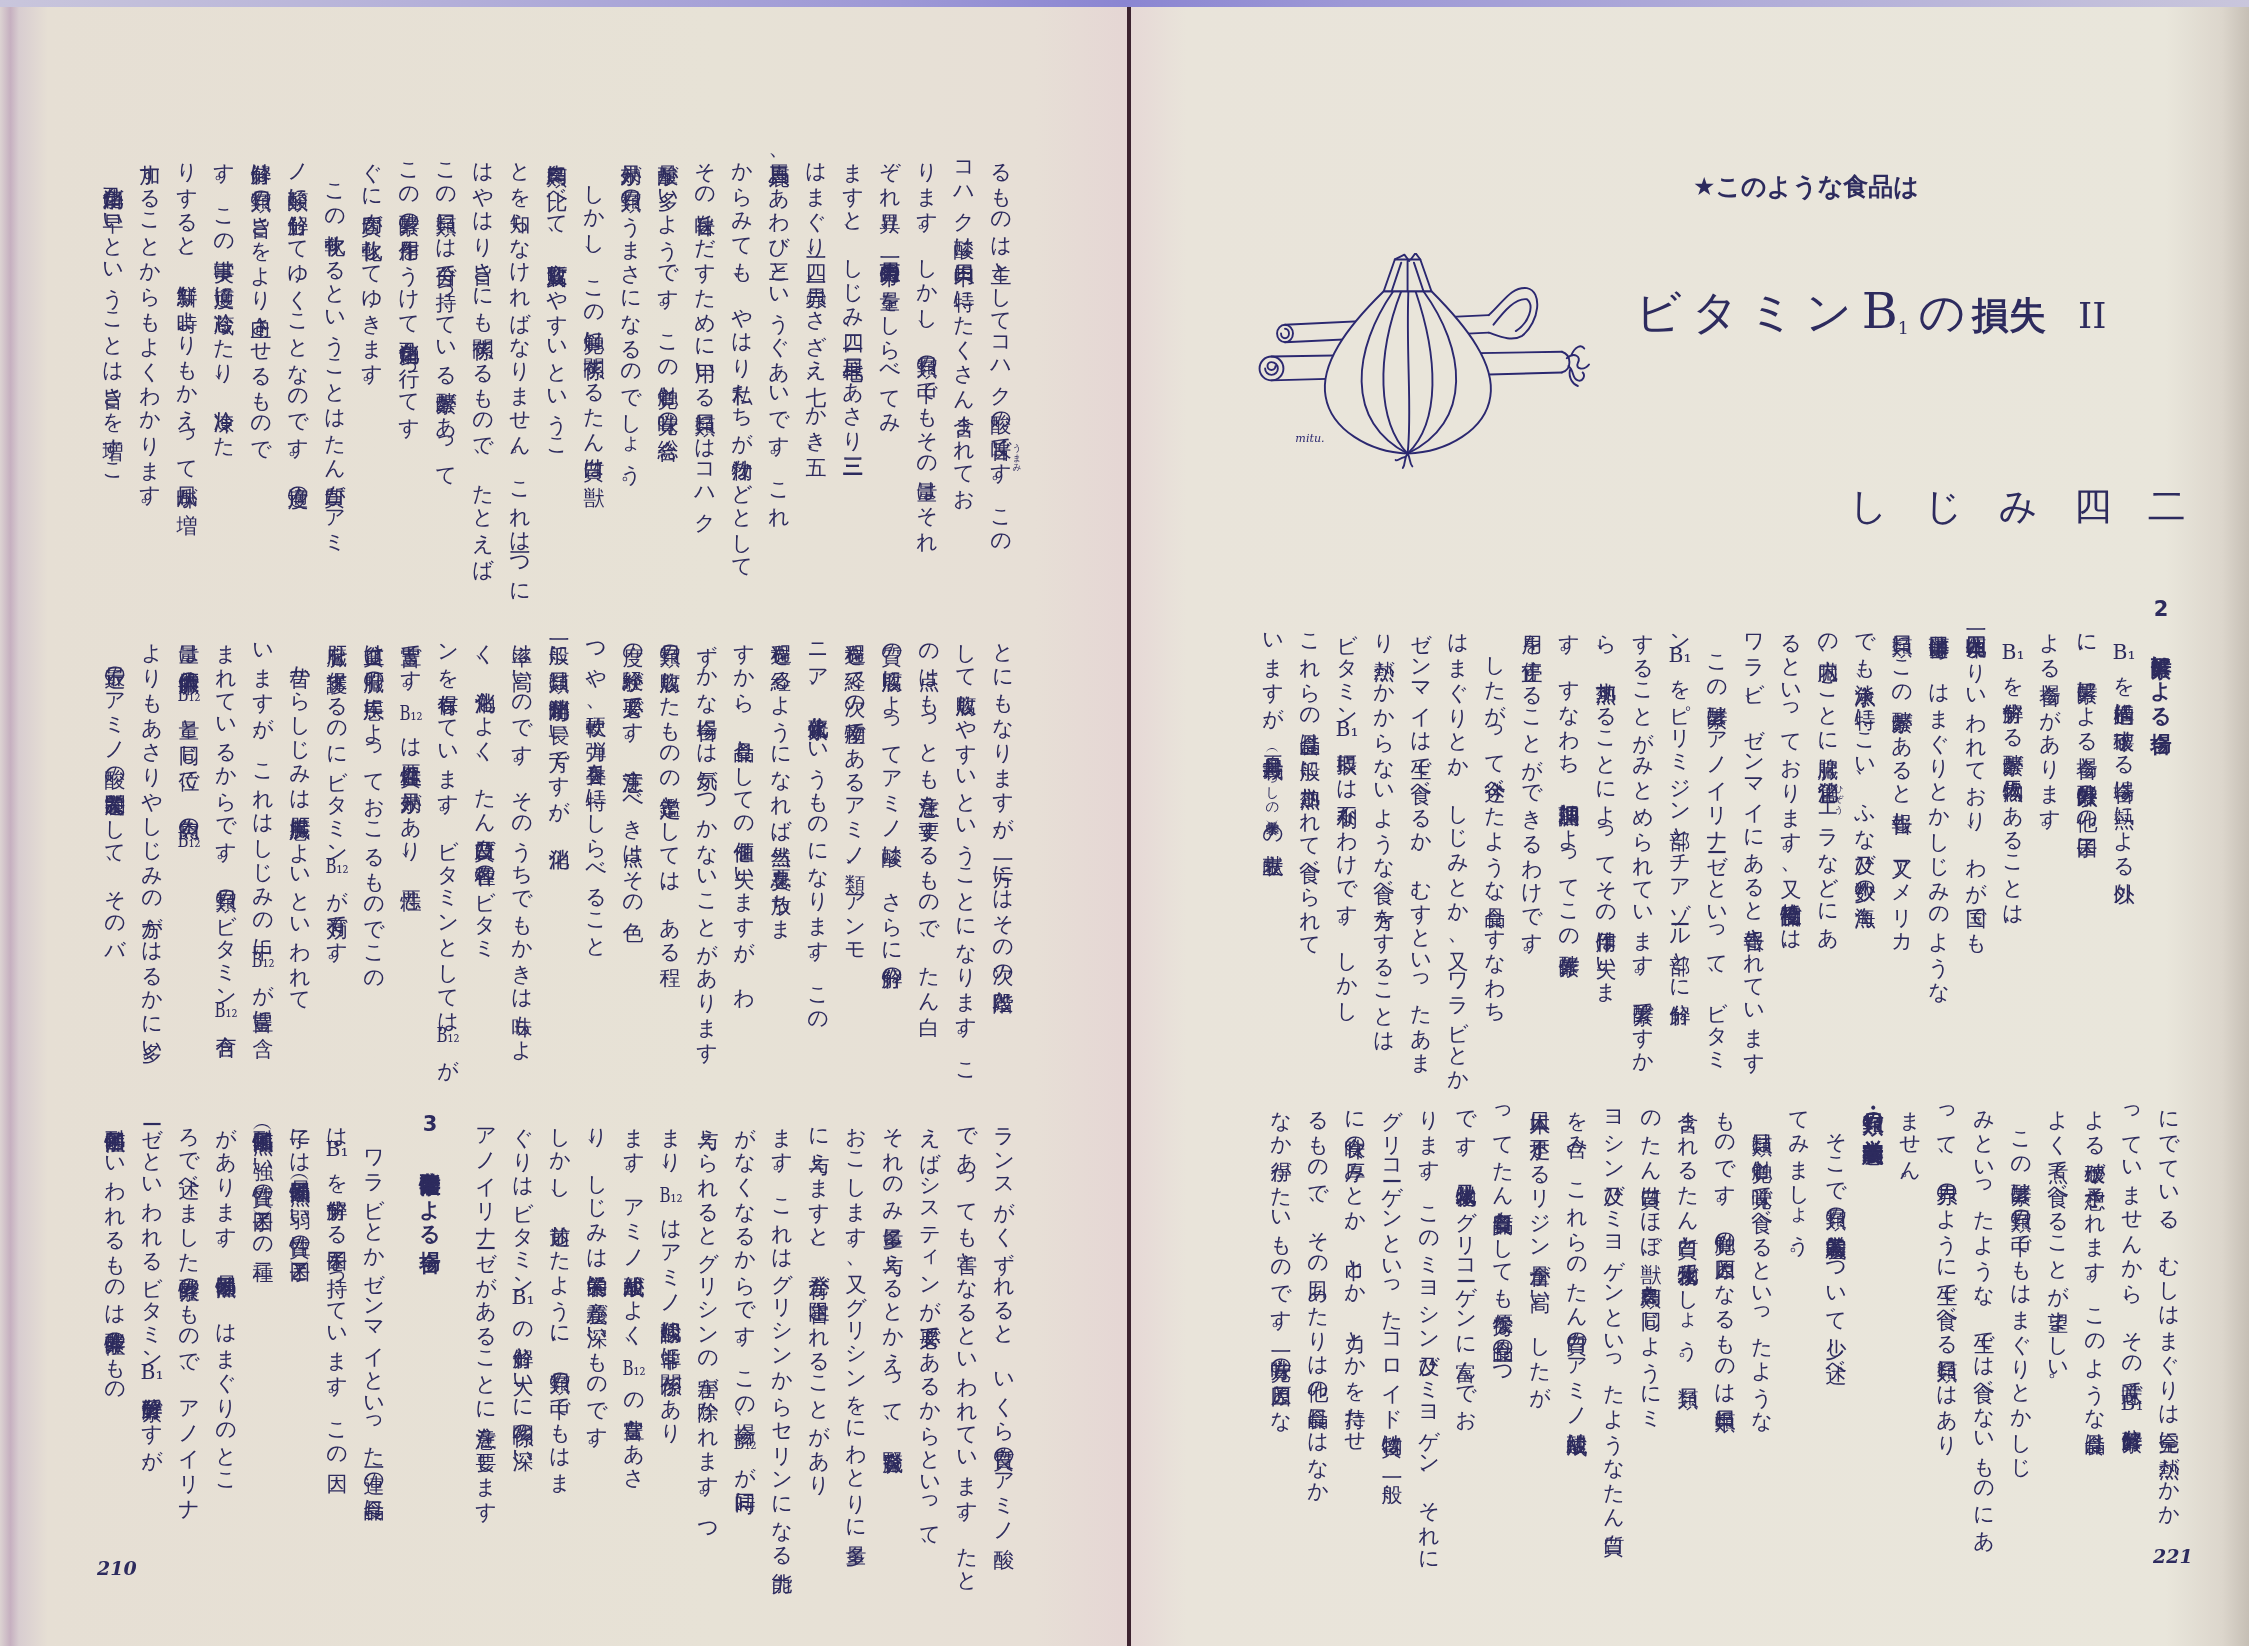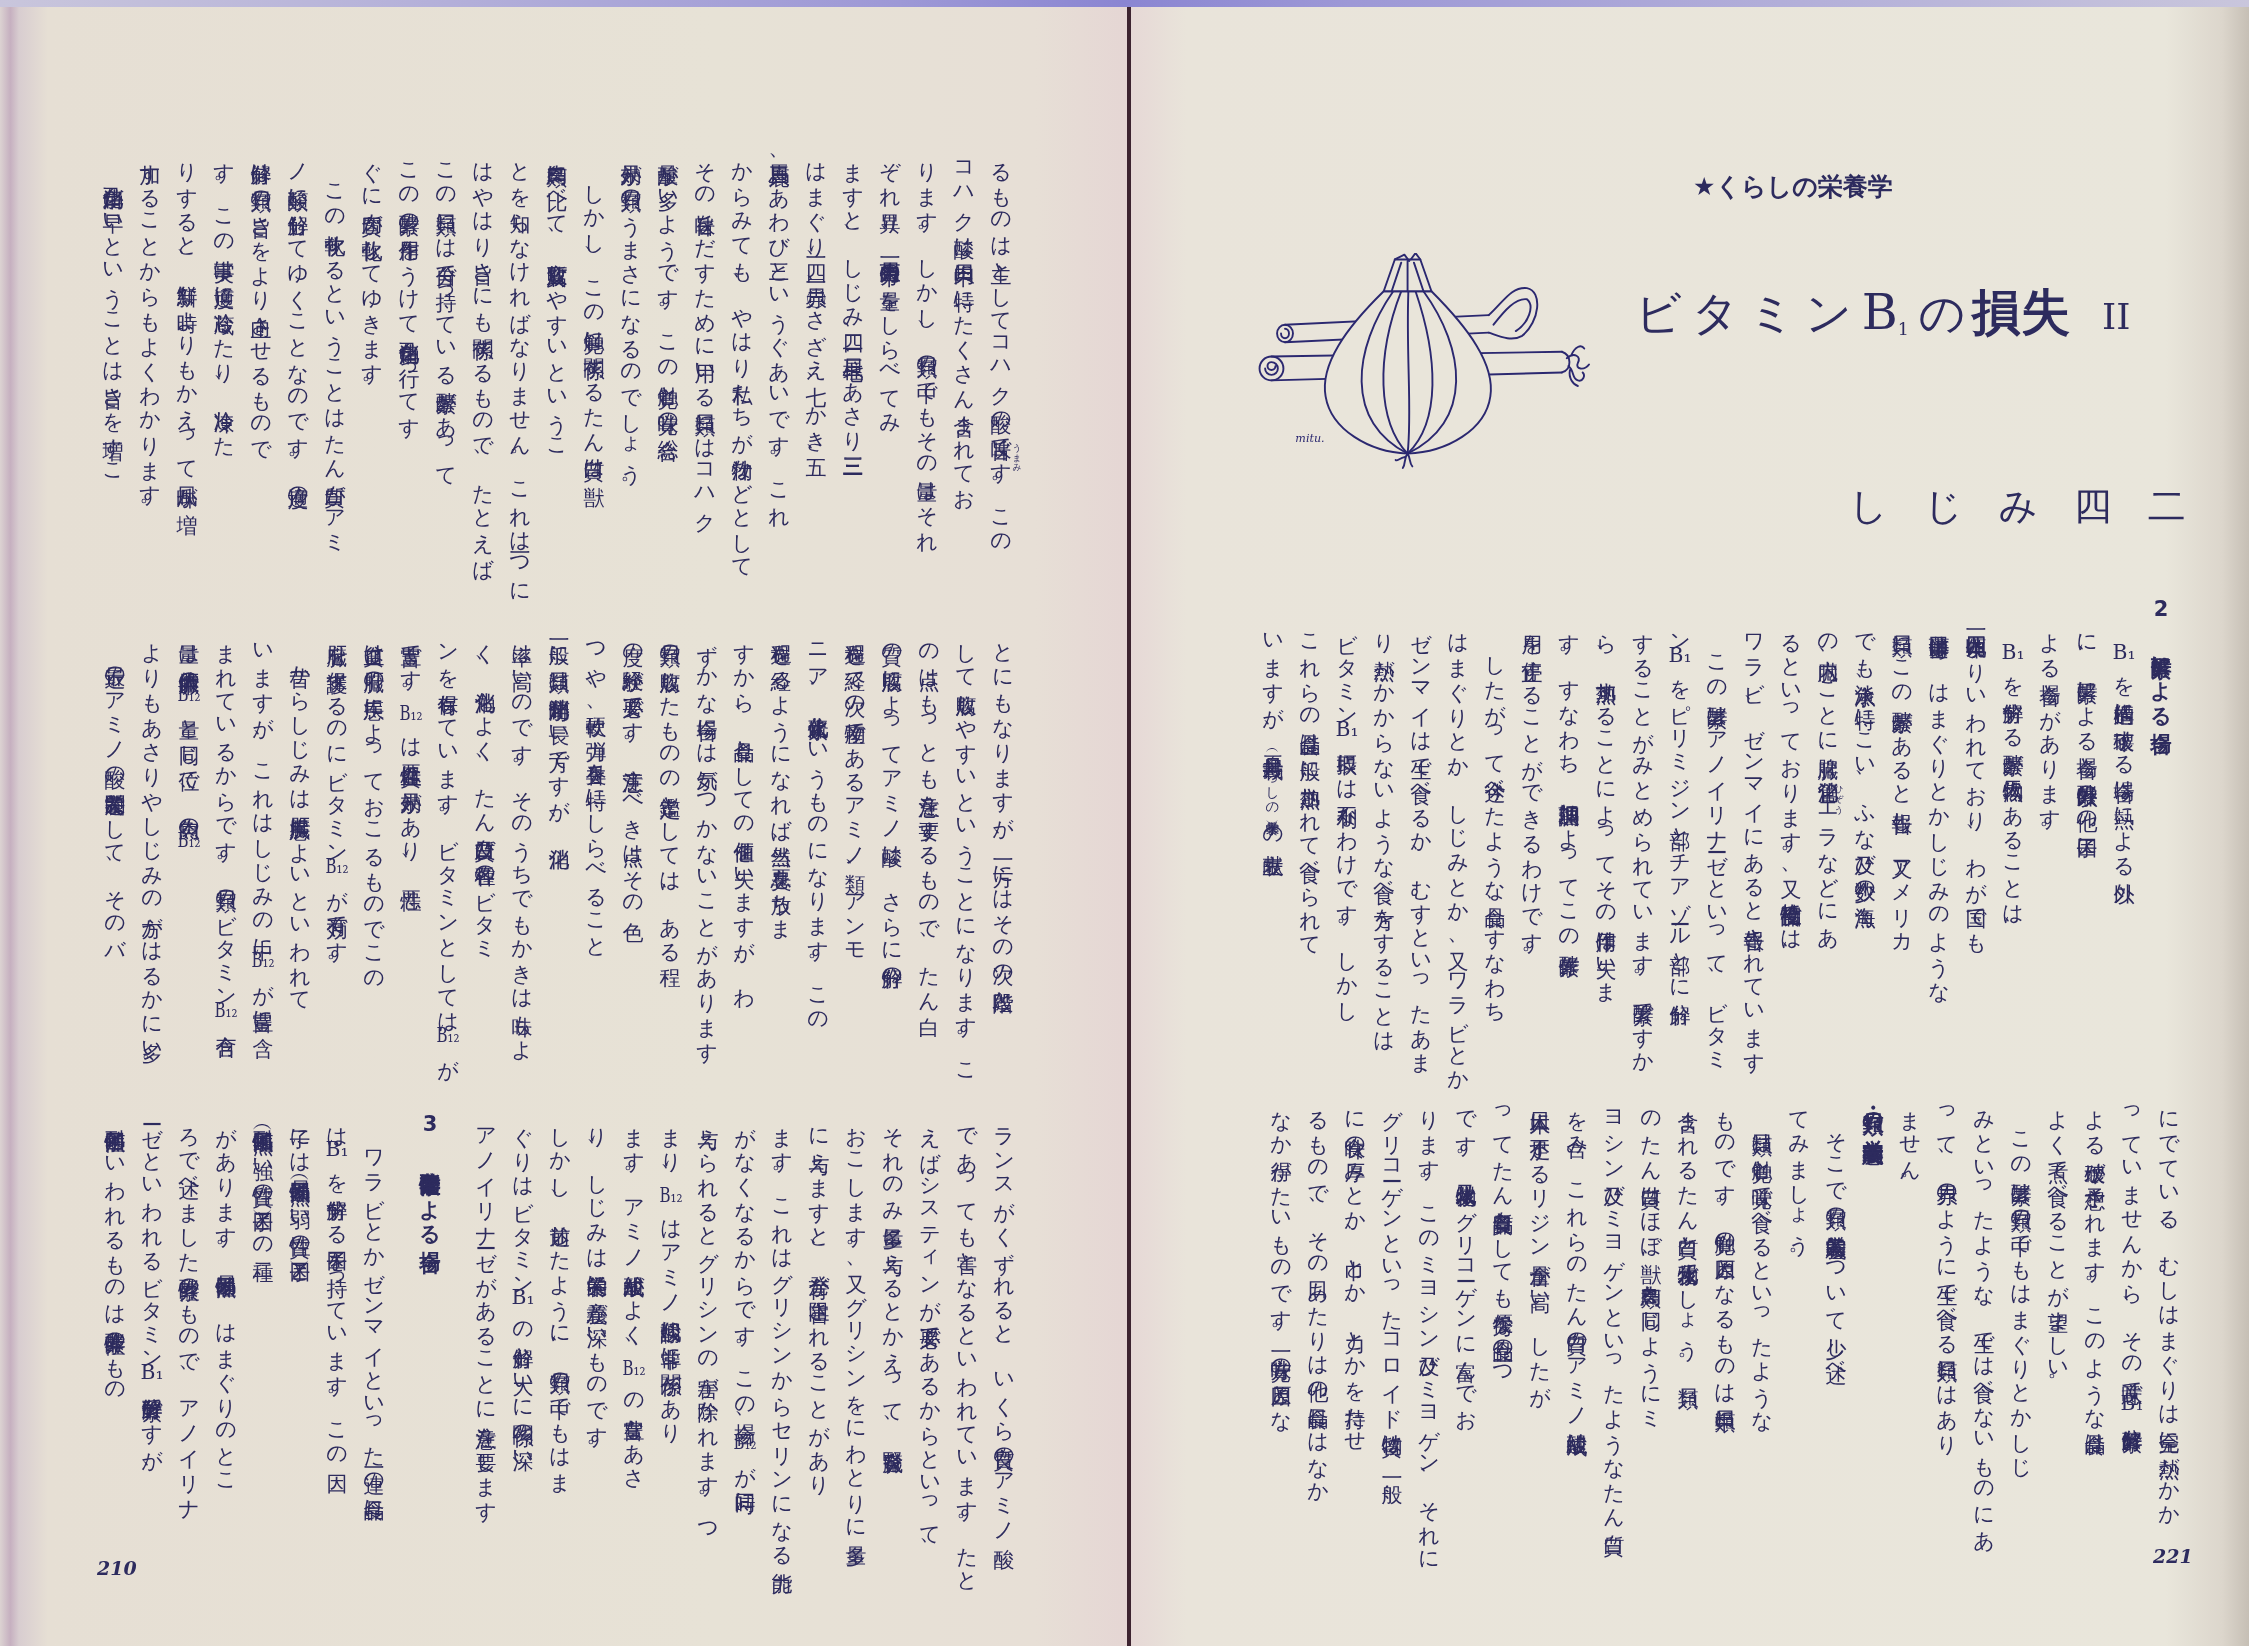--- a/index.html
+++ b/index.html
@@ -38,21 +38,21 @@
   .ruby-left-umami { left:1012px; top:437px; }
   .ruby-right-hizou { left:1834px; top:779px; }
 
   
   .series-label { position:absolute; left:1693px; top:170px; font-size:25px; font-weight:bold; white-space:nowrap; letter-spacing:0; }
   .title { position:absolute; left:1635px; top:280px; white-space:nowrap; font-family:"DejaVu Serif", serif; line-height:64px; }
   .t-prefix { font-size:46px; letter-spacing:9.6px; }
   .t-b { font-size:49px; }
   .t-sub { font-size:17.5px; vertical-align:-6.4px; margin-right:9.6px; }
   .t-no { font-size:46px; margin-right:6.4px; }
-  .t-main { font-size:49px; font-weight:bold; }
+  .t-main { font-size:37px; font-weight:bold;font-family:Liberation Mono, monospace; }
   .t-num { font-size:36px; margin-left:32px; }
   .author { position:absolute; left:1849px; top:481px; font-family:"DejaVu Serif", serif; font-size:38px; letter-spacing:36px; white-space:nowrap; }
   .illustration { position:absolute; left:1250px; top:253px; width:382px; height:223px; }
 
   .page-number { position:absolute; font-family:"DejaVu Serif", serif; font-style:italic; font-weight:bold; font-size:19px; color:var(--ink); }
   .pn-left { left:97px; top:1557px; }
   .pn-right { left:2153px; top:1545px; }
 </style>
 </head>
 <body>
@@ -139,21 +139,21 @@
     <div class="col"><span class="txt">ろで述べました酵素性のもので、アノイリナ</span></div>
     <div class="col"><span class="txt">ーゼといわれるビタミン<span class="tcy">B₁</span>分解酵素ですが、</span></div>
     <div class="col"><span class="txt">耐熱性因子といわれるものは非酵素性のもの</span></div>
   </div>
 <span class="ruby ruby-left-umami">うまみ</span>
 <div class="page-number pn-left">210</div>
 
 <div class="gutter"></div>
 
 <div class="page page-right"></div>
-<div class="series-label">★くらしの栄養学</div>
+<div class="series-label">★このような食品は</div>
 
 <svg class="illustration" viewBox="0 0 480 280" width="382" height="223">
   <g fill="none" stroke="#2b2870" stroke-width="2.4" stroke-linecap="round" stroke-linejoin="round">
     <path d="M27,130 C140,128 260,126 392,124 M27,160 C140,158 260,154 392,150"></path>
     <path d="M392,124 C404,128 405,146 392,150"></path>
     <path d="M398,132 c10,-8 18,-2 14,6 c-4,8 8,10 14,2 M400,142 c8,6 4,16 12,18 c6,2 10,-6 6,-10 M404,128 c4,-10 12,-14 16,-8 M402,147 c-2,10 4,18 10,20"></path>
     <circle cx="27" cy="145" r="15"></circle>
     <path d="M27,145 m-8,0 a8,8 0 1,0 8,-8 a5,5 0 1,0 5,5"></path>
     <path d="M44,90 C120,86 200,82 300,78 M44,112 C120,108 200,104 300,100"></path>
     <ellipse cx="44" cy="101" rx="10" ry="11"></ellipse>

